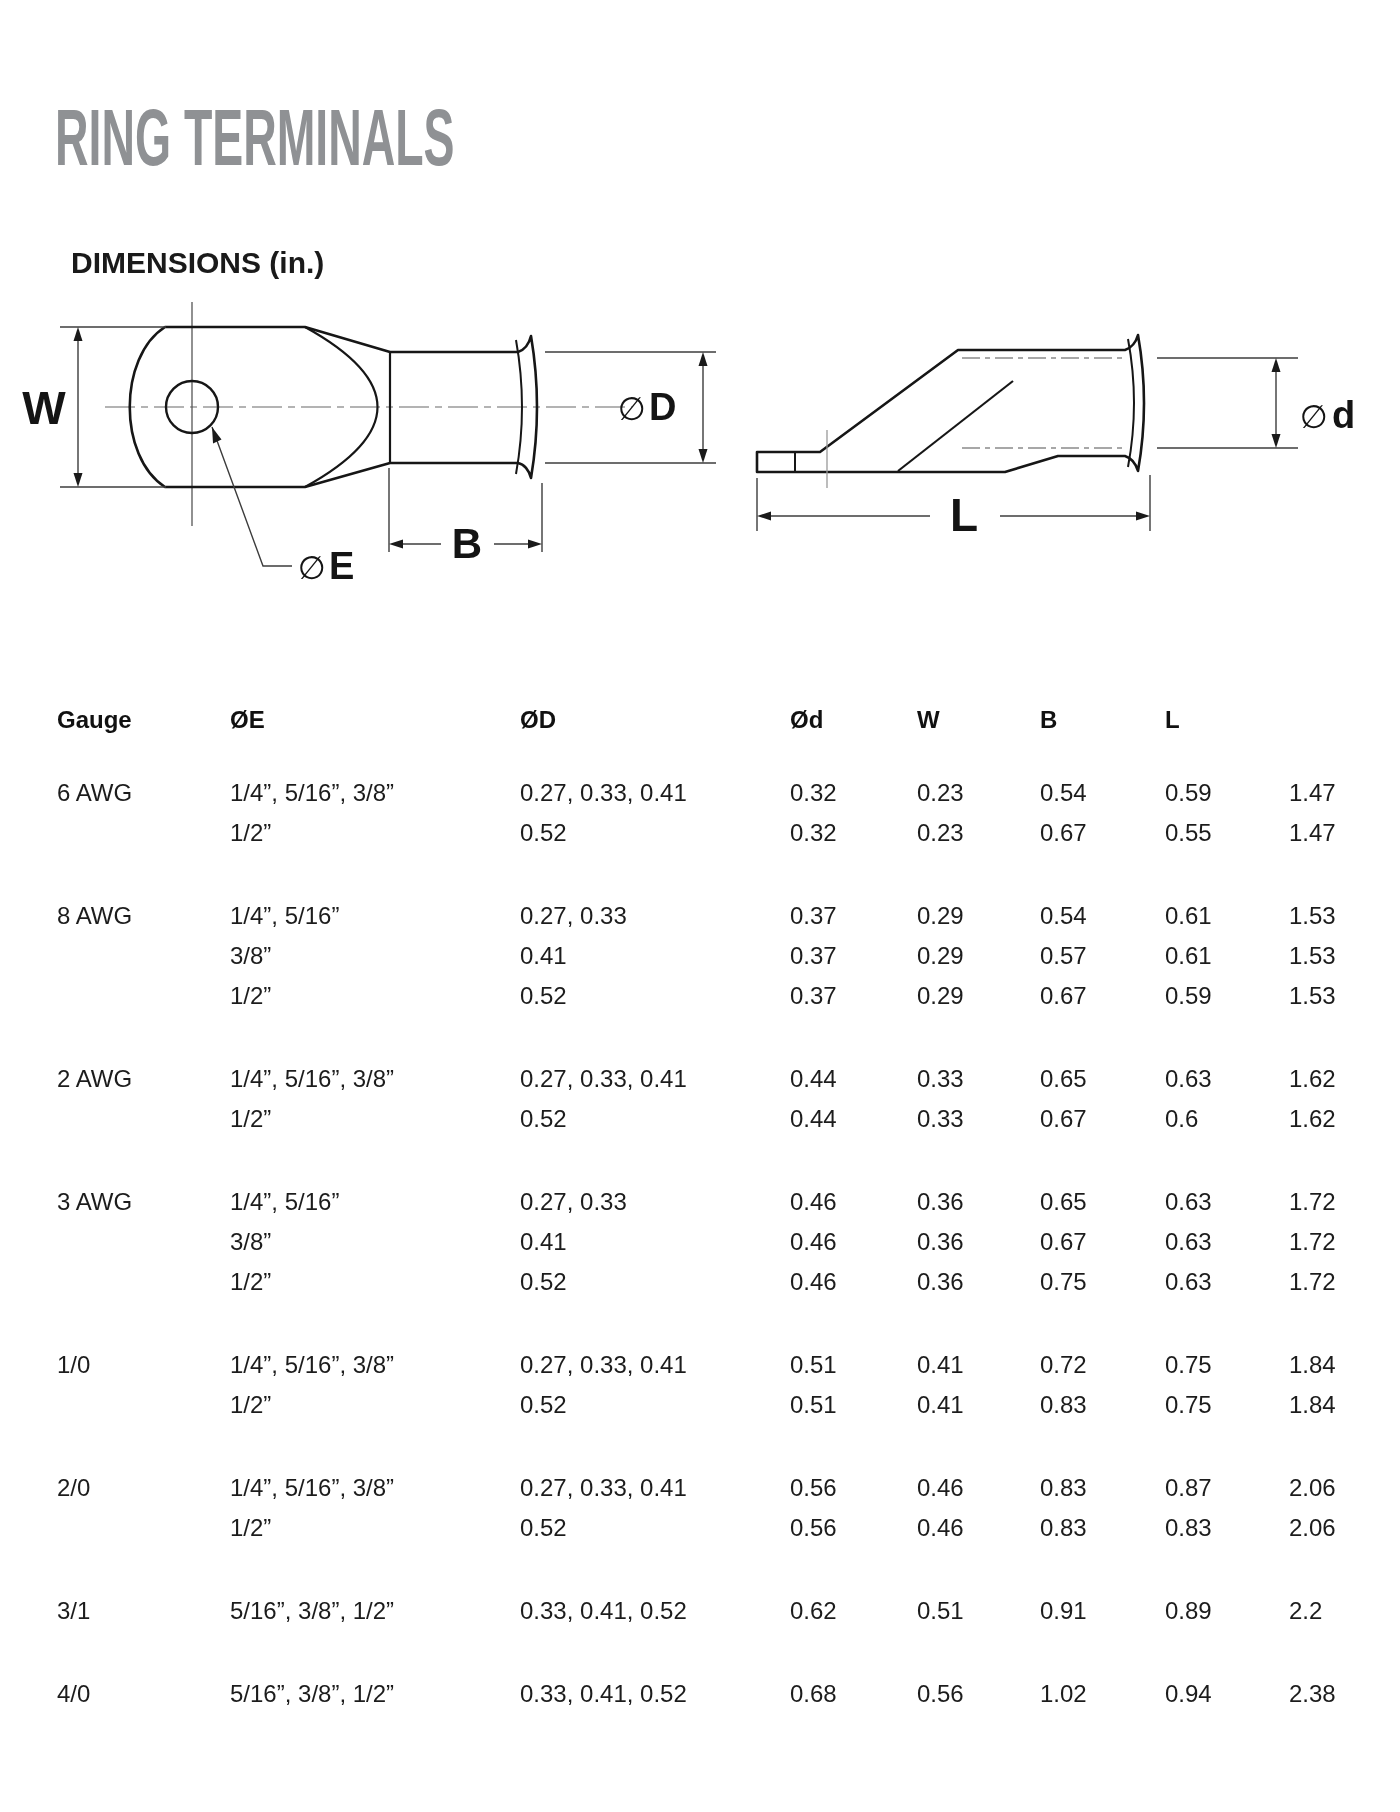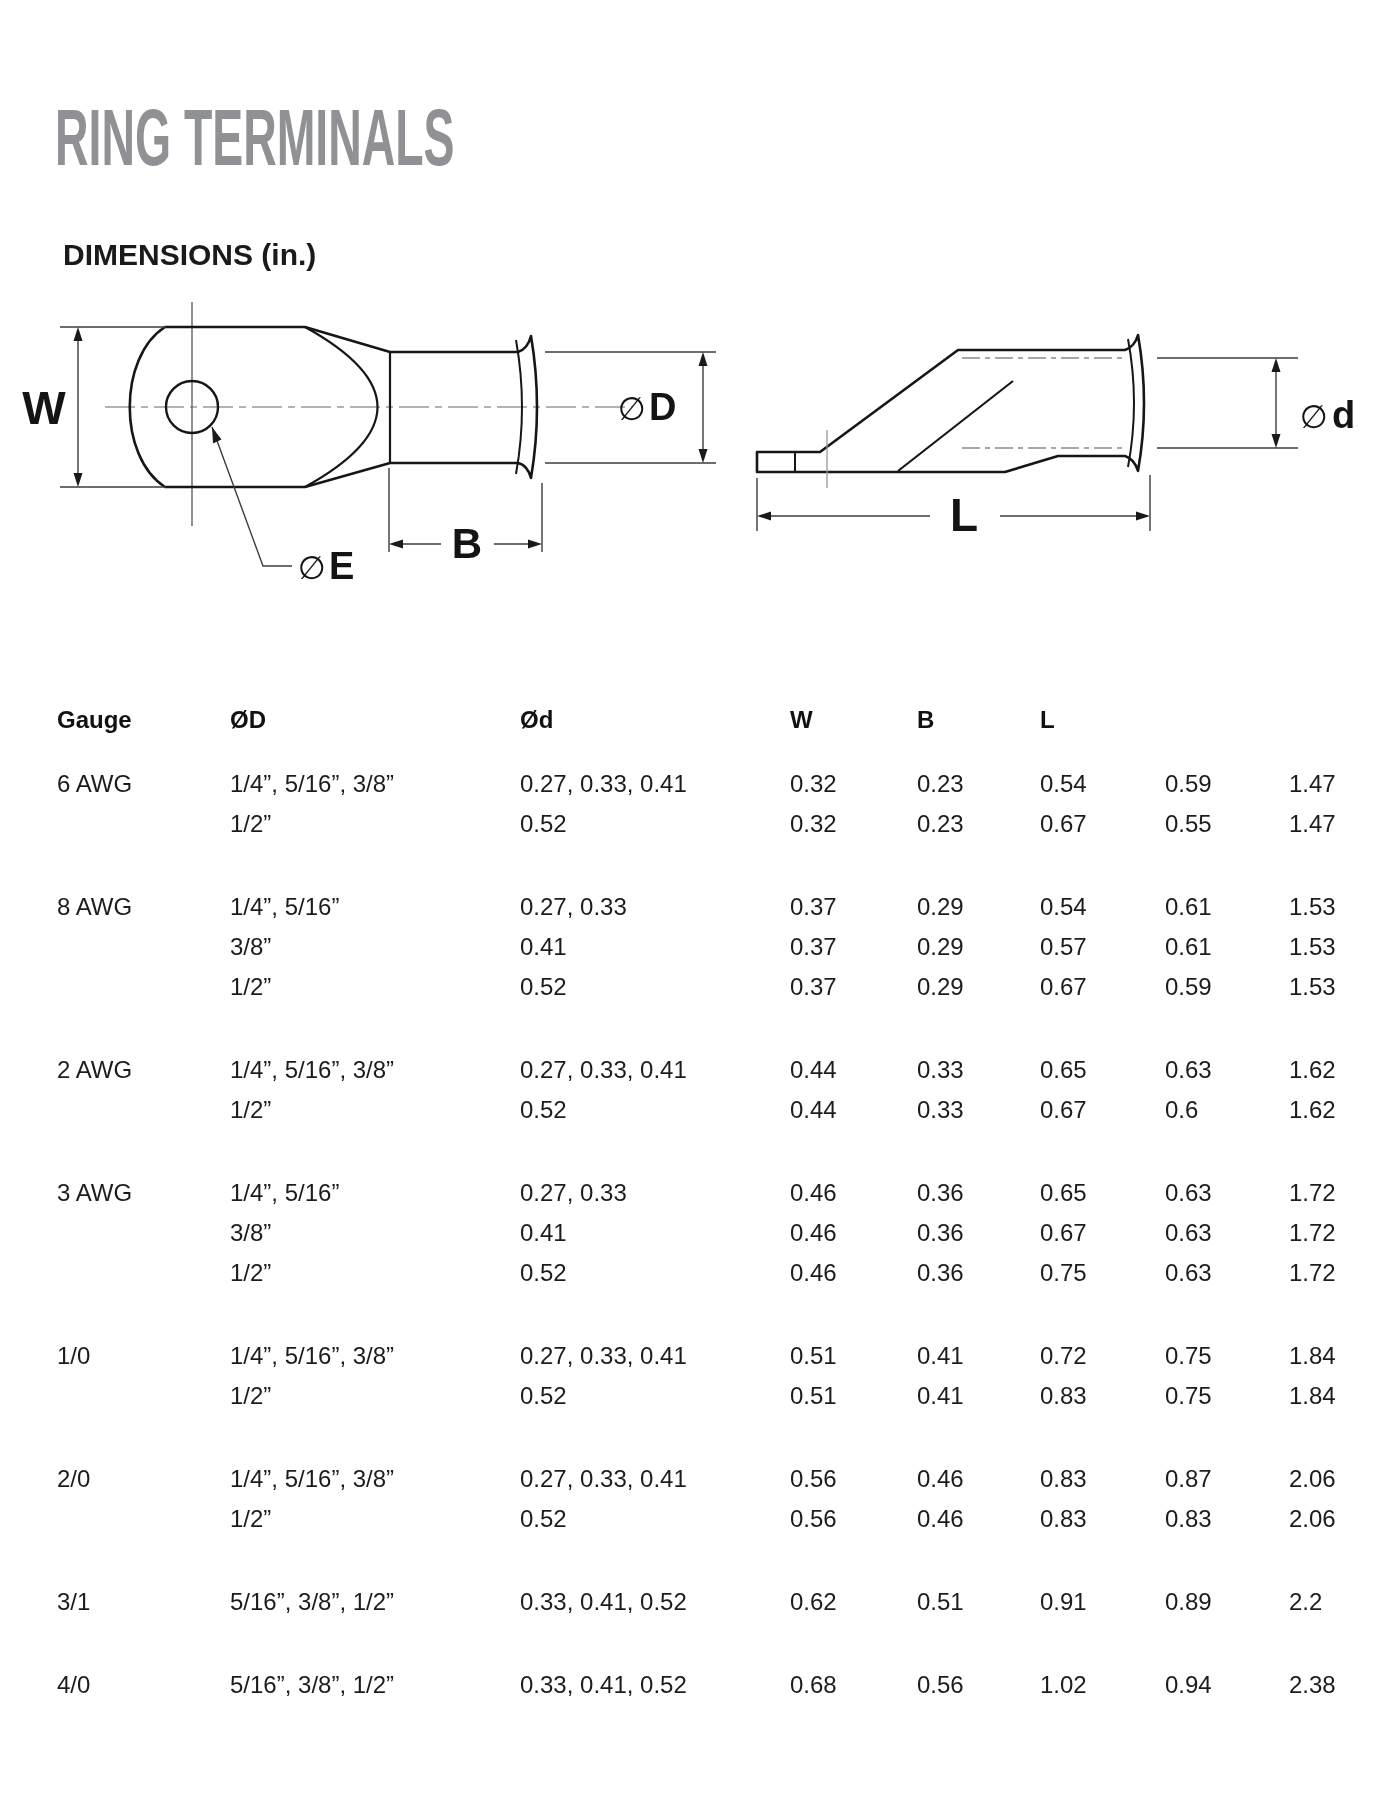--- a/index.html
+++ b/index.html
@@ -1,32 +1,32 @@
 <!DOCTYPE html>
 <html><head>
 <meta charset="utf-8">
 <style>
   html,body{margin:0;padding:0;background:#ffffff;}
   .page{position:relative;width:1366px;height:1812px;background:#fff;overflow:hidden;
         font-family:"Liberation Sans",sans-serif;color:#1c1c1c;}
   .title{position:absolute;left:55px;top:92px;margin:0;font-size:80px;font-weight:bold;
          color:#8f9194;white-space:nowrap;transform:scaleX(0.58);transform-origin:0 0;
          letter-spacing:0px;font-family:"Liberation Sans",sans-serif;}
-  .subtitle{position:absolute;left:55px;top:230px;margin:8px;font-size:30px;font-weight:bold;
+  .subtitle{position:absolute;left:55px;top:230px;margin:16px;font-size:30px;font-weight:bold;
             color:#1a1a1a;letter-spacing:0px;}
   .diagram{position:absolute;left:0;top:240px;width:1400px;height:360px;}
   .diagram text{font-family:"Liberation Sans",sans-serif;fill:#141414;}
   .diagram .phi{font-family:"DejaVu Sans",sans-serif;font-weight:normal;}
   .dim-table{position:absolute;left:57px;top:700px;width:1320px;}
   .trow{display:grid;grid-template-columns:173px 290px 270px 127px 123px 125px 124px 88px;
         height:40px;line-height:40px;}
   .trow .cell{font-size:24px;white-space:nowrap;color:#1c1c1c;}
   .header-row .cell{font-weight:bold;color:#111;}
   .tgroup{margin-top:43px;}
-  .tgroup.first{margin-top:24px;}
+  .tgroup.first{margin-top:33px;}
 </style>
 </head>
 <body>
 
 <div class="page">
 
   <h1 class="title">RING TERMINALS</h1>
   <h2 class="subtitle">DIMENSIONS (in.)</h2>
 
   <svg class="diagram" viewBox="0 0 1400 360" xmlns="http://www.w3.org/2000/svg">
@@ -111,20 +111,21 @@
       </g>
       <polygon fill="#1a1a1a" points="757,276 771,271.5 771,280.5"></polygon>
       <polygon fill="#1a1a1a" points="1150,276 1136,271.5 1136,280.5"></polygon>
       <text x="964" y="291" font-size="46" font-weight="bold" text-anchor="middle">L</text>
     </g>
   </svg>
 
   <div class="dim-table" id="dimTable">
       <div class="trow header-row">
         <div class="cell">Gauge</div>
+        <div class="cell">ØE</div>
         <div class="cell">ØD</div>
         <div class="cell">Ød</div>
         <div class="cell">W</div>
         <div class="cell">B</div>
         <div class="cell">L</div>
       </div>
       <div class="tgroup first">
         <div class="trow">
           <div class="cell">6 AWG</div>
           <div class="cell">1/4”, 5/16”, 3/8”</div>

